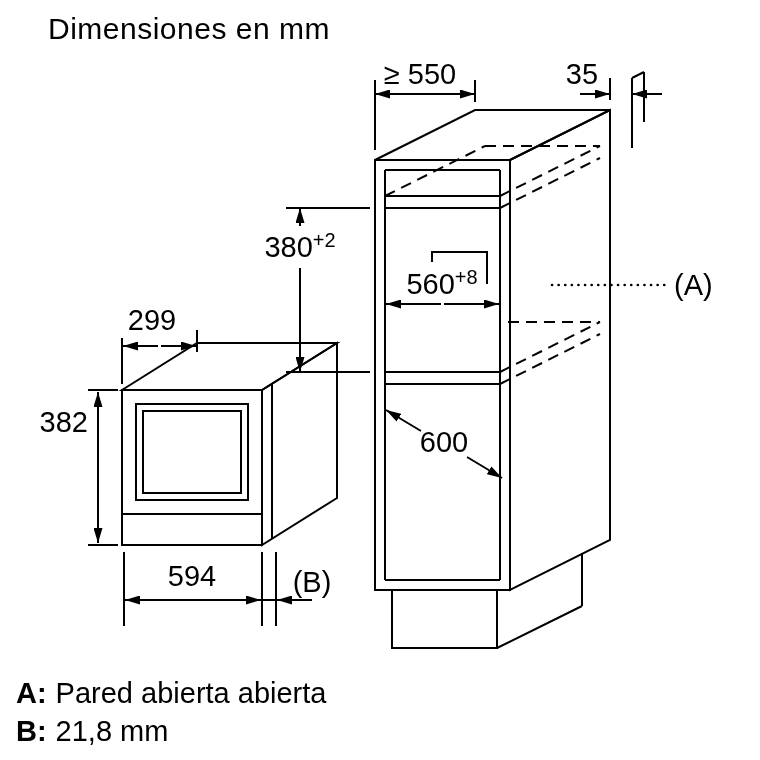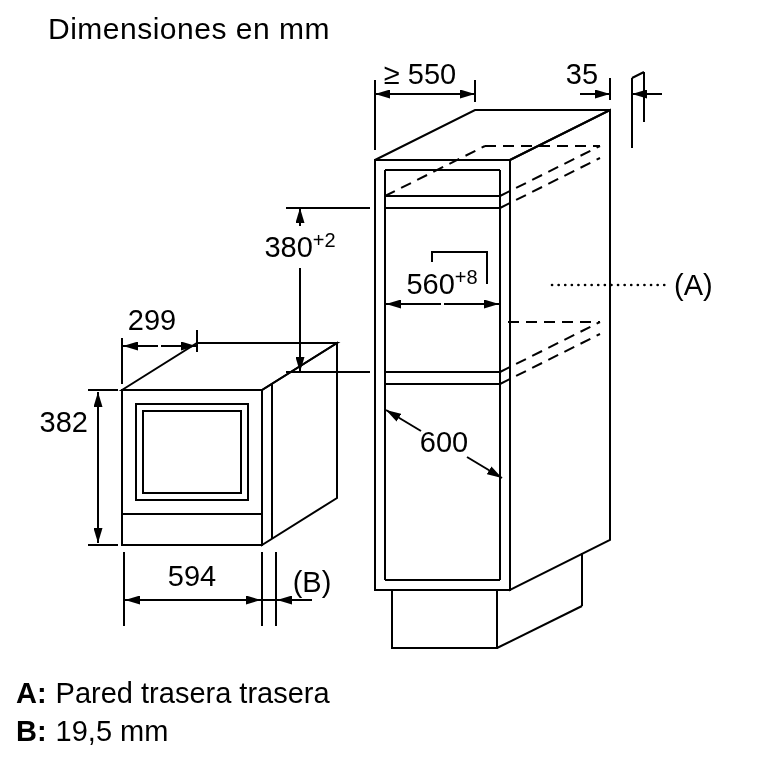--- a/index.html
+++ b/index.html
@@ -140,15 +140,15 @@
     <line class="dim" x1="192" y1="600" x2="125" y2="600" marker-end="url(#arrow)"></line>
     <line class="dim" x1="192" y1="600" x2="261" y2="600" marker-end="url(#arrow)"></line>
     <line class="dim" x1="262" y1="600" x2="276" y2="600"></line>
     <line class="dim" x1="312" y1="600" x2="277" y2="600" marker-end="url(#arrow)"></line>
     <text class="dim-text" x="192" y="586" text-anchor="middle">594</text>
     <text class="dim-text" x="312" y="592" text-anchor="middle">(B)</text>
   </g>
 </svg>
 
 <div class="legend">
-  <div class="legend-row"><span class="legend-key">A:</span><span>Pared trasera trasera</span></div>
-  <div class="legend-row"><span class="legend-key">B:</span><span>19,5 mm</span></div>
+  <div class="legend-row"><span class="legend-key">A:</span><span>Pared abierta abierta</span></div>
+  <div class="legend-row"><span class="legend-key">B:</span><span>21,8 mm</span></div>
 </div>
 
 </body></html>

